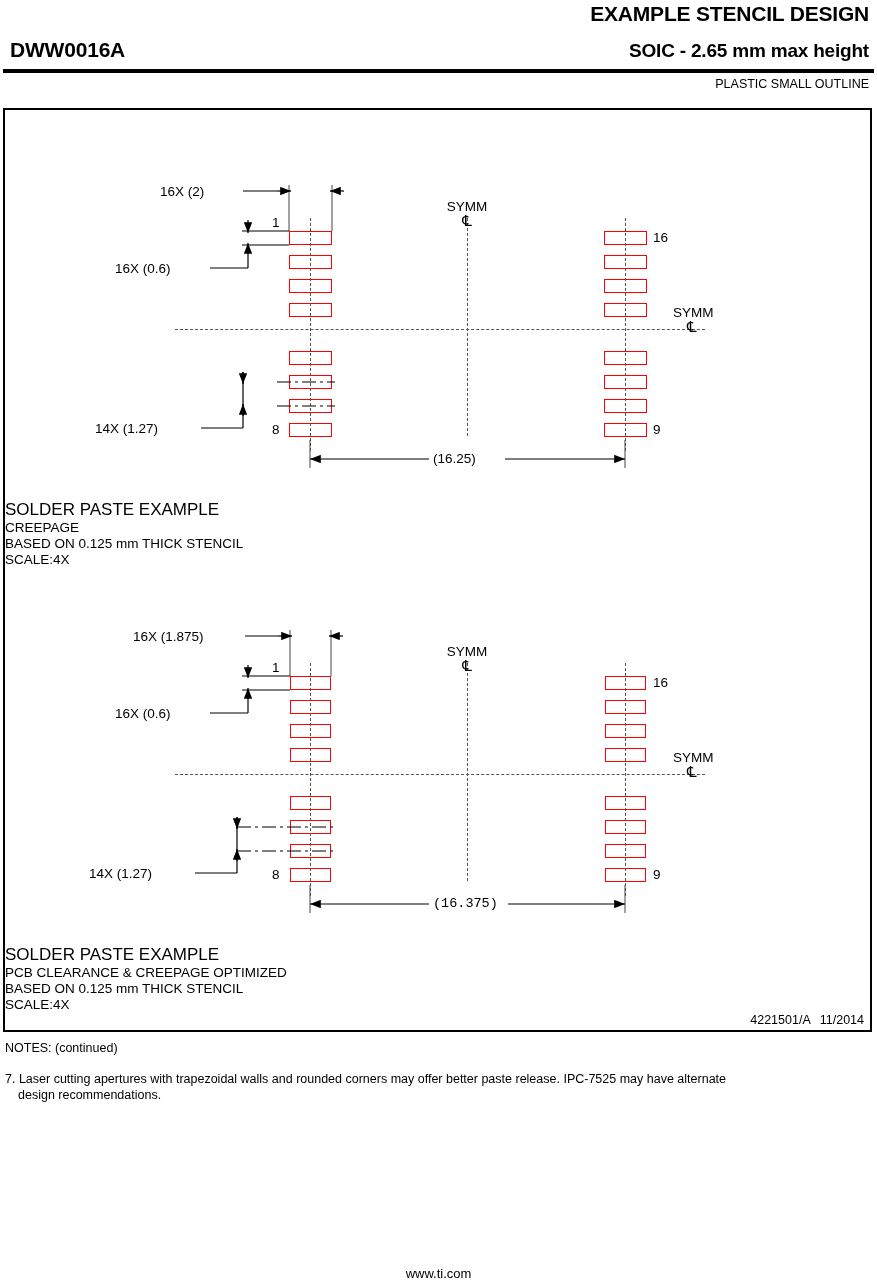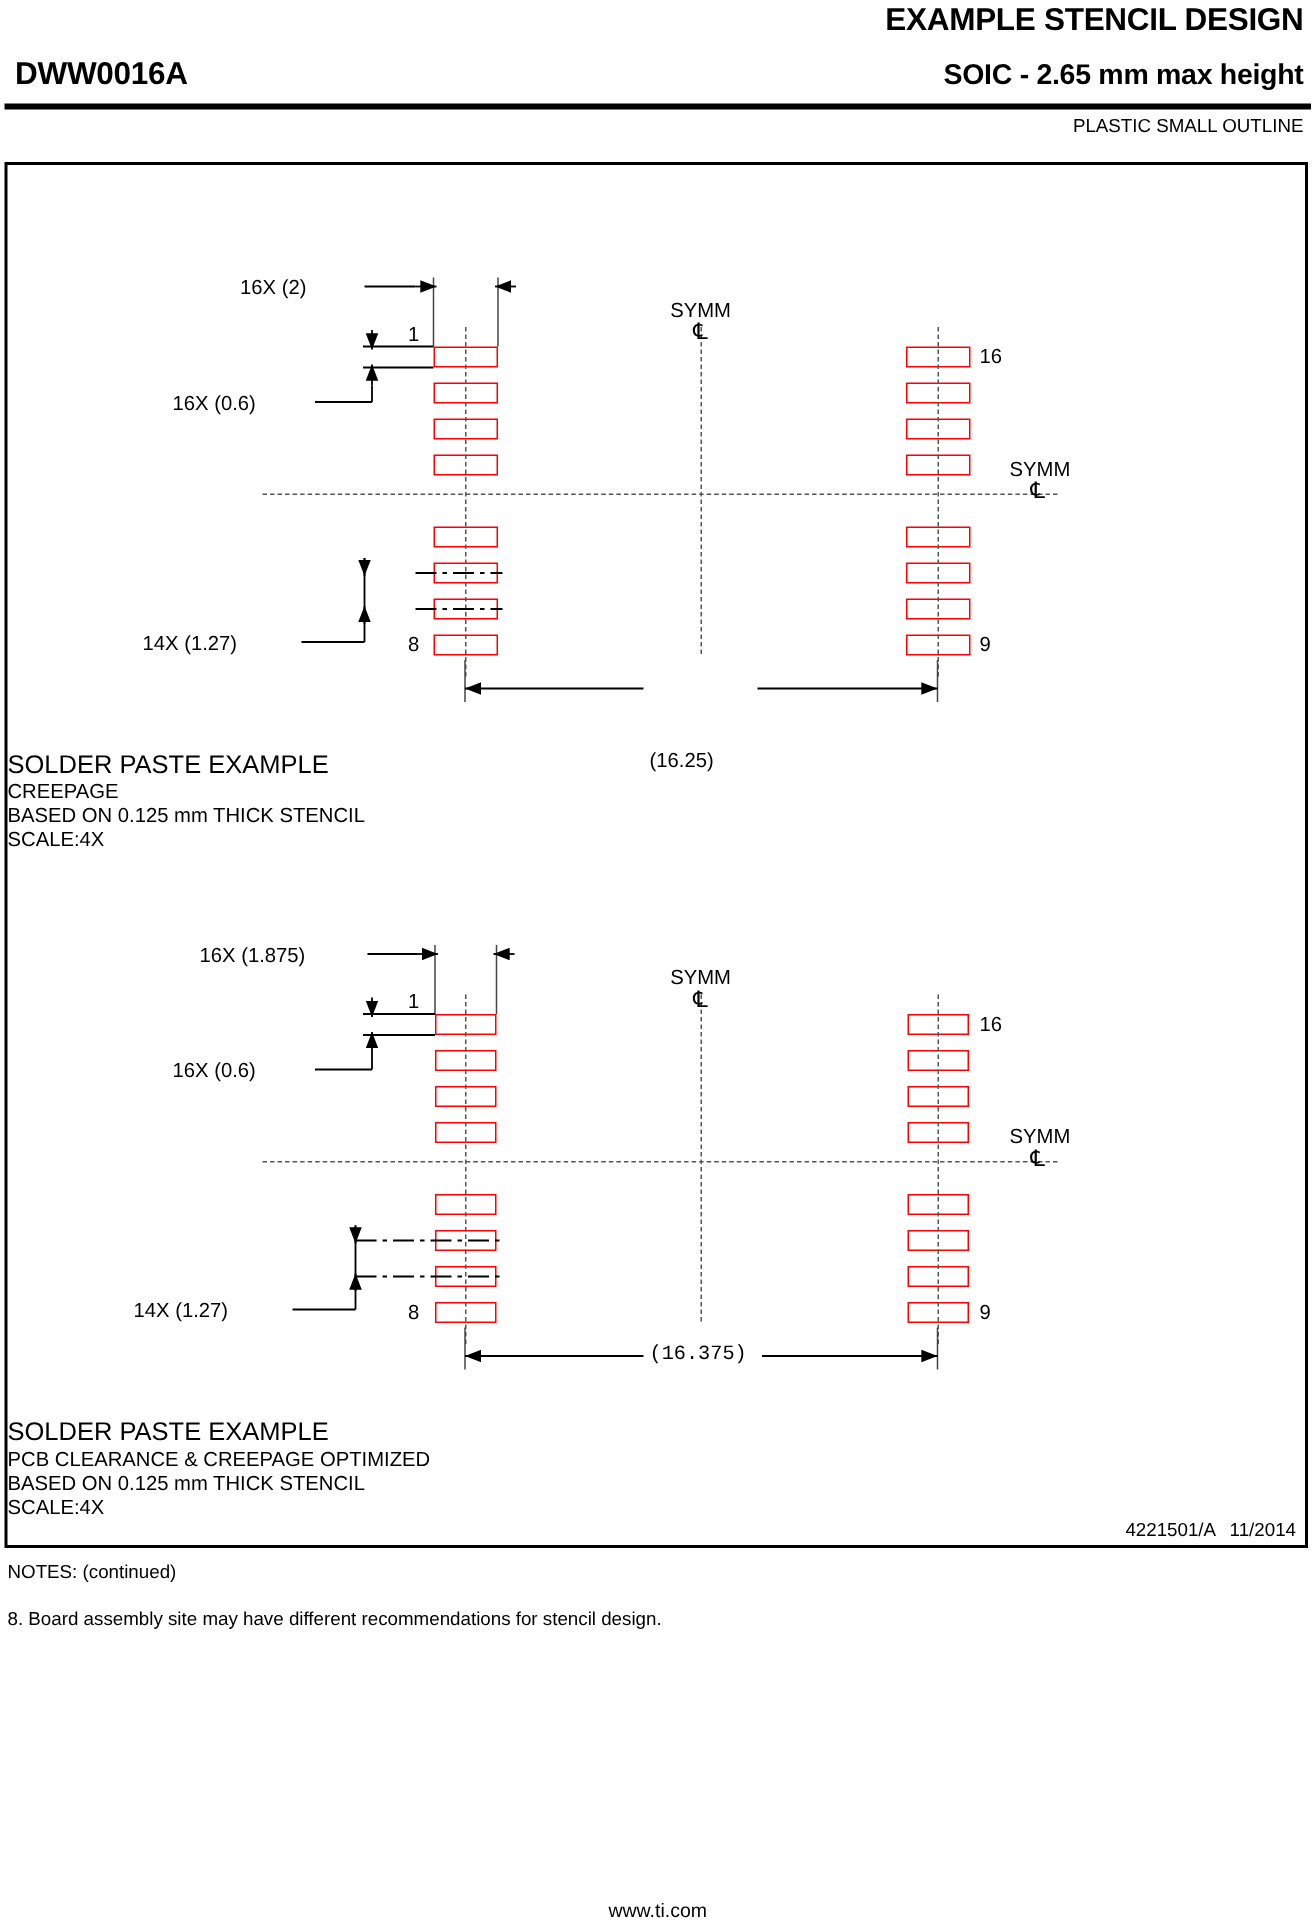--- a/index.html
+++ b/index.html
@@ -235,21 +235,21 @@
 
       <line x1="305" y1="330" x2="305" y2="358" stroke="#444" stroke-width="1"></line>
       <line x1="620" y1="330" x2="620" y2="358" stroke="#444" stroke-width="1"></line>
       <line x1="305" y1="349" x2="424" y2="349" stroke="#000" stroke-width="1.2" marker-start="url(#arrInS)"></line>
       <line x1="500" y1="349" x2="620" y2="349" stroke="#000" stroke-width="1.2" marker-end="url(#arrIn)"></line>
     </svg>
 
     <div class="lbl" style="left:155px; top:75px;">16X (2)</div>
     <div class="lbl" style="left:110px; top:152px;">16X (0.6)</div>
     <div class="lbl" style="left:90px;  top:312px;">14X (1.27)</div>
-    <div class="lbl" style="left:428px; top:342px;margin-top:48px;">(16.25)</div>
+    <div class="lbl" style="left:428px; top:342px;">(16.25)</div>
 
     <div class="caption" style="top:390px;">
       <div class="c1">SOLDER PASTE EXAMPLE</div>
       <div class="c2">CREEPAGE</div>
       <div class="c2">BASED ON 0.125 mm THICK STENCIL</div>
       <div class="c2">SCALE:4X</div>
     </div>
   </div>
 
   <div>
@@ -334,17 +334,18 @@
   </div>
 
   <div class="dwgnum">
     <span>4221501/A</span><span class="gap"></span><span>11/2014</span>
   </div>
 </div>
 
 <div class="notes-hd">NOTES: (continued)</div>
 <div class="notes-body">
   <div class="note">
-    <div>8. Board assembly site may have different recommendations for stencil design.</div>
+    <div>7. Laser cutting apertures with trapezoidal walls and rounded corners may offer better paste release. IPC-7525 may have alternate</div>
+    <div class="cont">design recommendations.</div>
   </div>
 </div>
 
 <div class="footer">www.ti.com</div>
 
 </body></html>

